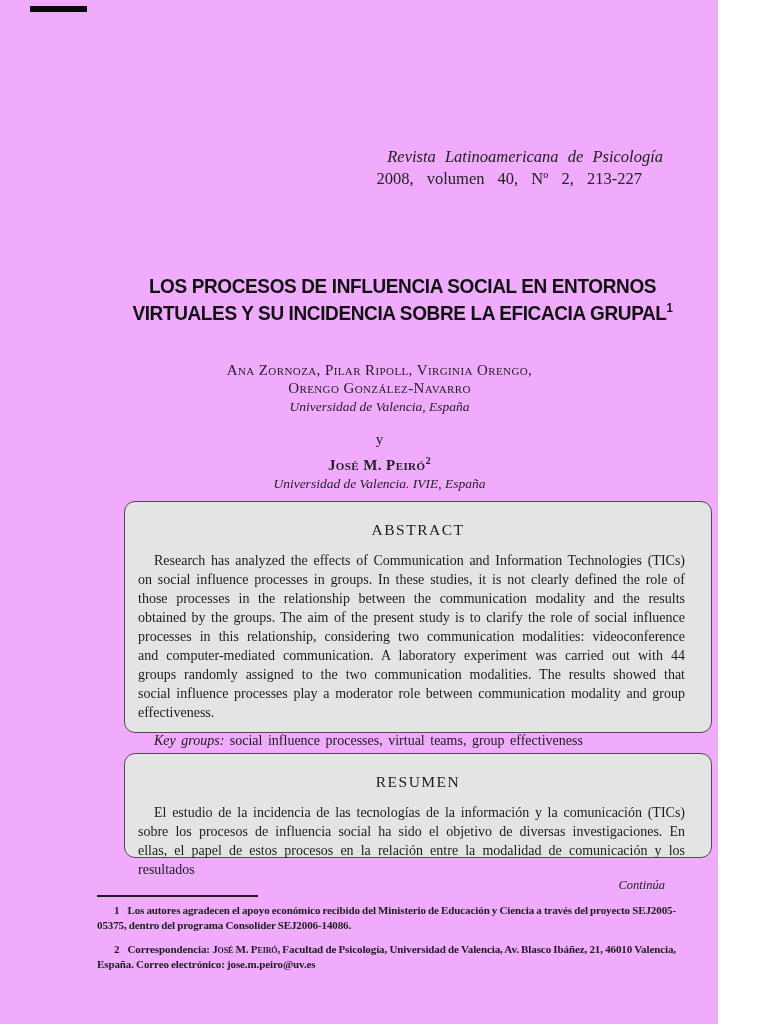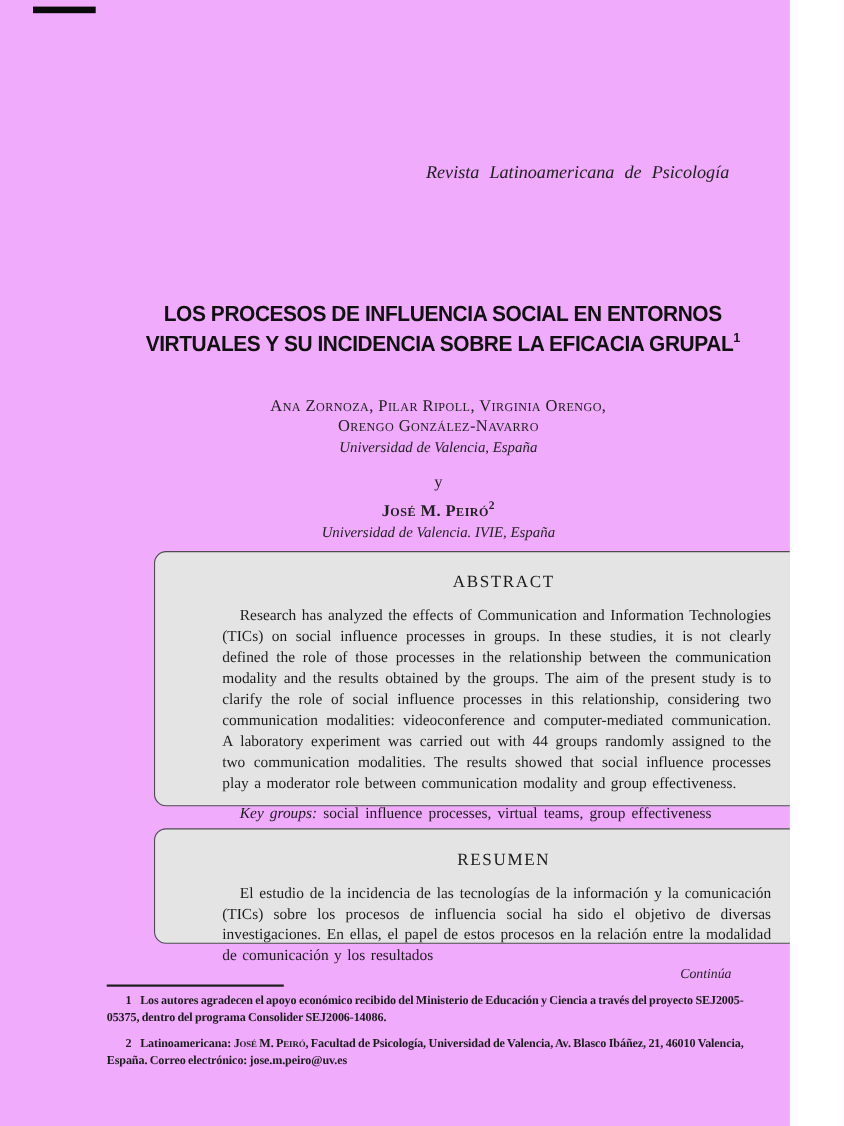--- a/index.html
+++ b/index.html
@@ -50,21 +50,21 @@
   .title-block .t-line { white-space: nowrap; }
   sup.fn-ref {
     font-size: 12px;
     vertical-align: super;
     line-height: 0;
   }
 
   
   .authors-block {
     position: absolute;
-    left: 91px; top: 362px;
+    left: 72px; top: 362px;
     width: 615px;
     text-align: center;
     color: #222;
   }
   .author-names {
     font-variant: small-caps;
     font-size: 15px;
     line-height: 17.5px;
     letter-spacing: 0.4px;
   }
@@ -81,26 +81,25 @@
     font-size: 15px;
     margin-top: 9px;
     letter-spacing: 0.4px;
     font-weight: bold;
   }
   .author2 sup { font-variant: normal; font-size: 10.5px; }
 
   
   .gray-box {
     position: absolute;
-    left: 140px;
+    left: 124px;
     width: 588px;
     background: #e4e4e4;
     border: 1.6px solid #4d4d4d;
     border-radius: 11px;
-    padding-left: 48px;
   }
   .abstract-box { top: 501px; height: 232px; }
   .resumen-box  { top: 753px; height: 105px; }
   .box-heading {
     text-align: center;
     font-size: 15.5px;
     letter-spacing: 1.5px;
     padding-top: 19px;
     color: #1c1c1c;
   }
@@ -160,20 +159,21 @@
 </style>
 </head>
 <body>
 
 <div class="page">
 
   <div class="scan-dash"></div>
 
   <div class="journal-header">
     <div class="jh-line1">Revista Latinoamericana de Psicología</div>
+    <div class="jh-line2">2008, volumen 40, Nº 2, 213-227</div>
   </div>
 
   <div class="title-block">
     <div class="t-line">LOS PROCESOS DE INFLUENCIA SOCIAL EN ENTORNOS</div>
     <div class="t-line"><span>VIRTUALES Y SU INCIDENCIA SOBRE LA EFICACIA GRUPAL</span><sup class="fn-ref">1</sup></div>
   </div>
 
   <div class="authors-block">
     <div class="author-names">Ana Zornoza, Pilar Ripoll, Virginia Orengo,</div>
     <div class="author-names">Orengo González-Navarro</div>
@@ -193,16 +193,16 @@
     <div class="box-heading">RESUMEN</div>
     <p class="box-body">El estudio de la incidencia de las tecnologías de la información y la comunicación (TICs) sobre los procesos de influencia social ha sido el objetivo de diversas investigaciones. En ellas, el papel de estos procesos en la relación entre la modalidad de comunicación y los resultados</p>
   </div>
 
   <div class="continua">Continúa</div>
 
   <div class="footnote-rule"></div>
 
   <div class="footnotes">
     <p class="footnote"><span class="fn-num">1</span><span>Los autores agradecen el apoyo económico recibido del Ministerio de Educación y Ciencia a través del proyecto SEJ2005-05375, dentro del programa Consolider SEJ2006-14086.</span></p>
-    <p class="footnote"><span class="fn-num">2</span><span>Latinoamericana: </span><span class="sc-name">José M. Peiró</span><span>, Facultad de Psicología, Universidad de Valencia, Av. Blasco Ibáñez, 21, 46010 Valencia, España. Correo electrónico: jose.m.peiro@uv.es</span></p>
+    <p class="footnote"><span class="fn-num">2</span><span>Correspondencia: </span><span class="sc-name">José M. Peiró</span><span>, Facultad de Psicología, Universidad de Valencia, Av. Blasco Ibáñez, 21, 46010 Valencia, España. Correo electrónico: jose.m.peiro@uv.es</span></p>
   </div>
 
 </div>
 
 </body></html>

